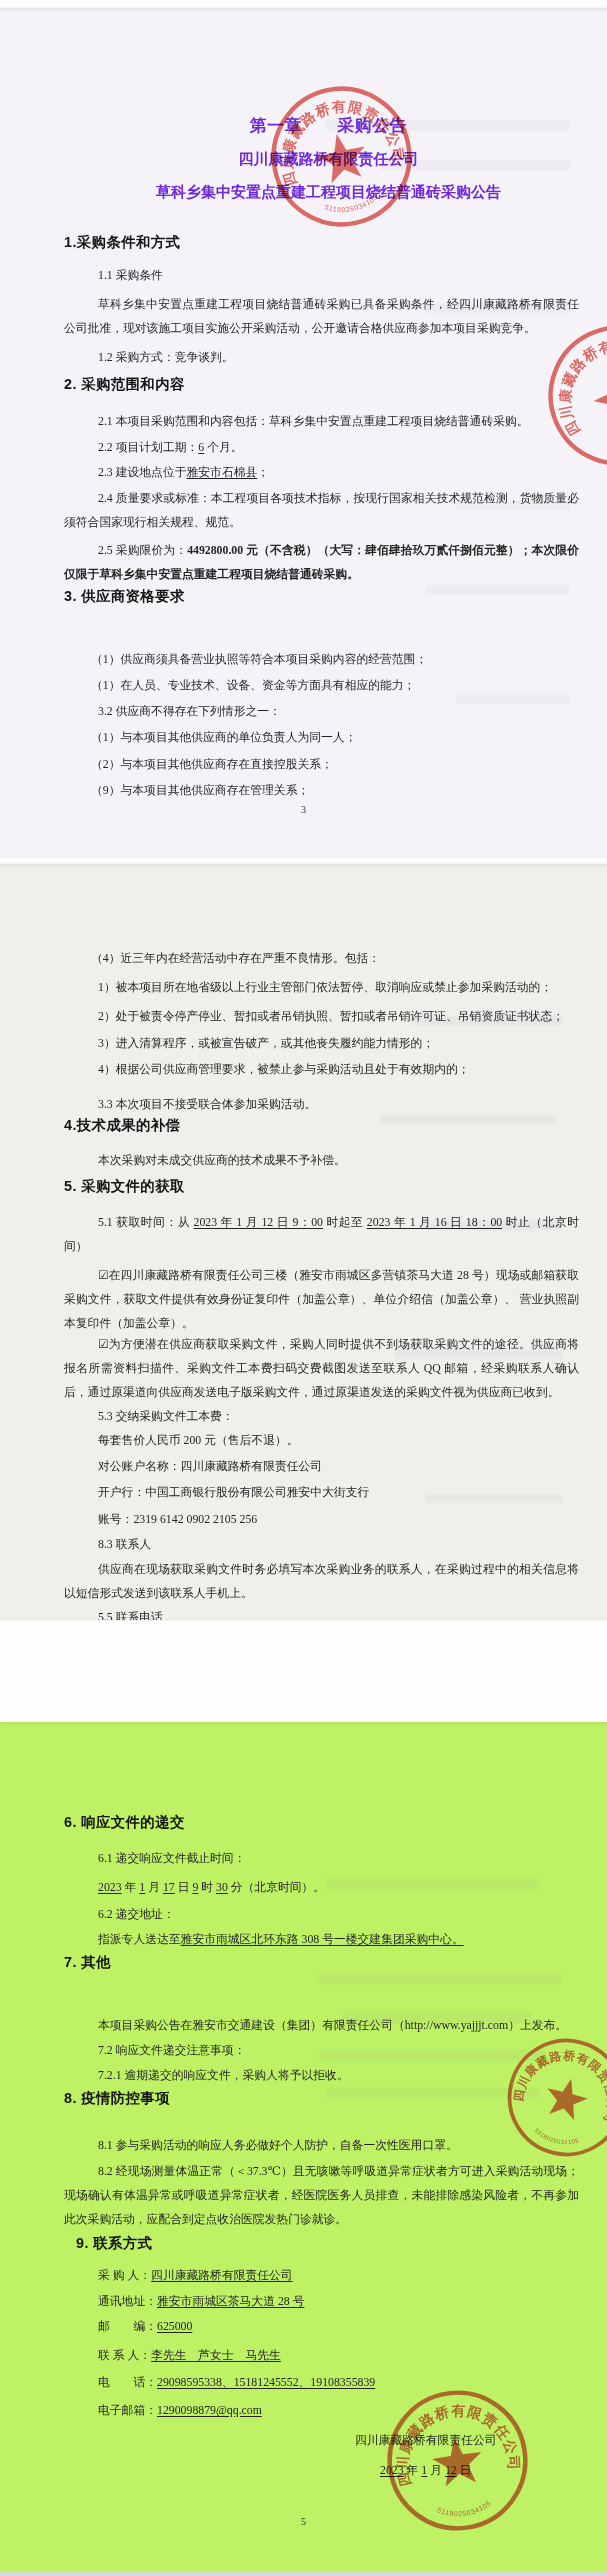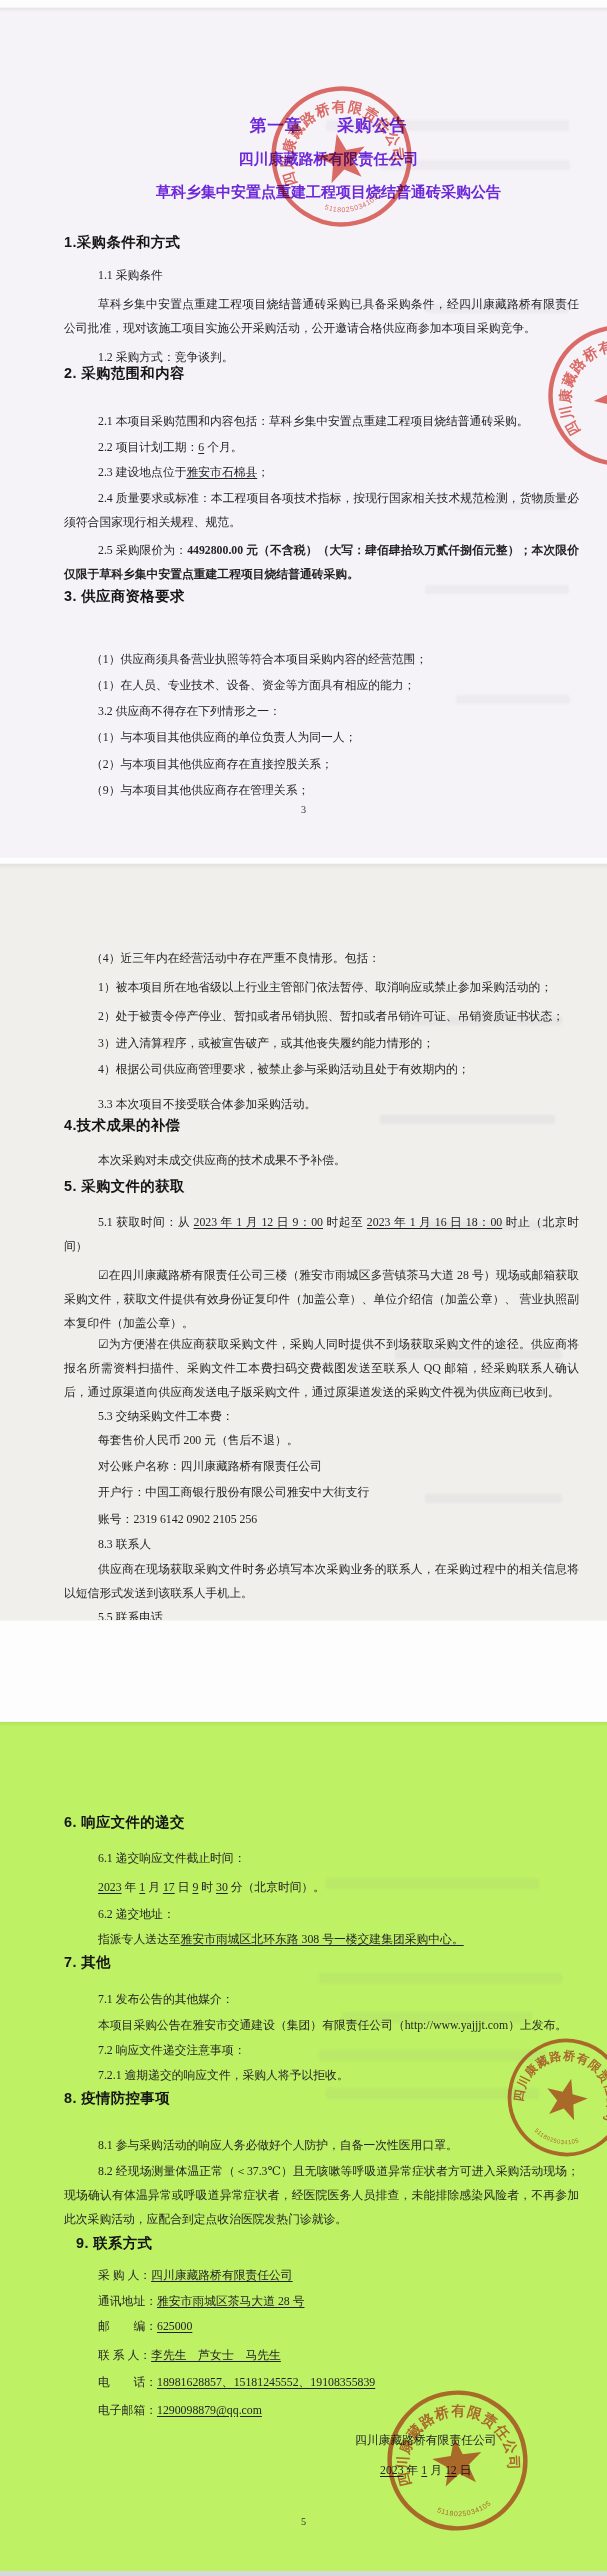--- a/index.html
+++ b/index.html
@@ -51,21 +51,21 @@
 
   <div class="title t1" style="top:106px">第一章　　采购公告</div>
   <div class="title t2" style="top:142px">四川康藏路桥有限责任公司</div>
   <div class="title t2" style="top:175px">草科乡集中安置点重建工程项目烧结普通砖采购公告</div>
 
   <div class="h" style="top:225px">1.采购条件和方式</div>
   <div class="p ind" style="top:255px">1.1 采购条件</div>
   <div class="p ind" style="top:284px">草科乡集中安置点重建工程项目烧结普通砖采购已具备采购条件，经四川康藏路桥有限责任公司批准，现对该施工项目实施公开采购活动，公开邀请合格供应商参加本项目采购竞争。</div>
   <div class="p ind" style="top:337px">1.2 采购方式：竞争谈判。</div>
 
-  <div class="h" style="top:356px">2. 采购范围和内容</div>
+  <div class="h" style="top:367px">2. 采购范围和内容</div>
   <div class="p ind" style="top:401px">2.1 本项目采购范围和内容包括：草科乡集中安置点重建工程项目烧结普通砖采购。</div>
   <div class="p ind" style="top:427px"><span>2.2 项目计划工期：</span><span class="u">6</span><span> 个月。</span></div>
   <div class="p ind" style="top:452px"><span>2.3 建设地点位于</span><span class="u">雅安市石棉县</span><span>；</span></div>
   <div class="p ind" style="top:478px">2.4 质量要求或标准：本工程项目各项技术指标，按现行国家相关技术规范检测，货物质量必须符合国家现行相关规程、规范。</div>
   <div class="p ind" style="top:530px"><span>2.5 采购限价为：</span><span class="b">4492800.00 元（不含税）（大写：</span><span class="b">肆佰肆拾玖万贰仟捌佰元整</span><span class="b">）；</span><span class="b">本次限价仅限于草科乡集中安置点重建工程项目烧结普通砖采购。</span></div>
 
   <div class="h" style="top:579px">3.  供应商资格要求</div>
   <div class="p ind2" style="top:639px">（1）供应商须具备营业执照等符合本项目采购内容的经营范围；</div>
   <div class="p ind2" style="top:665px">（1）在人员、专业技术、设备、资金等方面具有相应的能力；</div>
   <div class="p ind" style="top:691px">3.2 供应商不得存在下列情形之一：</div>
@@ -152,35 +152,34 @@
   <div class="ghost" style="left:319px;top:328px;width:228px;height:10.6px"></div>
   <div class="ghost" style="left:326px;top:366px;width:213px;height:10.6px"></div>
 
   <div class="h" style="top:91px">6. 响应文件的递交</div>
   <div class="p ind" style="top:124px">6.1 递交响应文件截止时间：</div>
   <div class="p ind" style="top:153px"><span class="u">2023</span><span> 年 </span><span class="u">1</span><span> 月 </span><span class="u">17</span><span> 日 </span><span class="u">9</span><span> 时 </span><span class="u">30</span><span> 分（北京时间）。</span></div>
   <div class="p ind" style="top:180px">6.2 递交地址：</div>
   <div class="p ind" style="top:205px"><span>指派专人送达至</span><span class="u">雅安市雨城区北环东路 308 号一楼交建集团采购中心。</span></div>
 
   <div class="h" style="top:231px">7. 其他</div>
-  <div class="p ind" style="top:265px">7.1 发布公告的其他媒介：</div>
   <div class="p ind" style="top:291px">本项目采购公告在雅安市交通建设（集团）有限责任公司（http://www.yajjjt.com）上发布。</div>
   <div class="p ind" style="top:316px">7.2 响应文件递交注意事项：</div>
   <div class="p ind" style="top:341px">7.2.1 逾期递交的响应文件，采购人将予以拒收。</div>
 
   <div class="h" style="top:367px">8. 疫情防控事项</div>
   <div class="p ind" style="top:411px">8.1 参与采购活动的响应人务必做好个人防护，自备一次性医用口罩。</div>
   <div class="p ind" style="top:437px">8.2 经现场测量体温正常（＜37.3℃）且无咳嗽等呼吸道异常症状者方可进入采购活动现场；现场确认有体温异常或呼吸道异常症状者，经医院医务人员排查，未能排除感染风险者，不再参加此次采购活动，应配合到定点收治医院发热门诊就诊。</div>
 
   <div class="h" style="top:512px;left:76px">9. 联系方式</div>
   <div class="p ind" style="top:541px"><span>采 购 人：</span><span class="u">四川康藏路桥有限责任公司</span></div>
   <div class="p ind" style="top:567px"><span>通讯地址：</span><span class="u">雅安市雨城区茶马大道 28 号</span></div>
   <div class="p ind" style="top:592px"><span>邮　　编：</span><span class="u">625000</span></div>
   <div class="p ind" style="top:621px"><span>联 系 人：</span><span class="u">李先生　芦女士　马先生</span></div>
-  <div class="p ind" style="top:648px"><span>电　　话：</span><span class="u">18981628857、15181245552、19108355839</span></div>
+  <div class="p ind" style="top:648px"><span>电　　话：</span><span class="u">29098595338、15181245552、19108355839</span></div>
   <div class="p ind" style="top:676px"><span>电子邮箱：</span><span class="u">1290098879@qq.com</span></div>
 
   <div class="p right" style="top:706px;left:355px;width:228px">四川康藏路桥有限责任公司</div>
   <div class="p right" style="top:736px;left:380px;width:197px"><span class="u">2023</span><span> 年 </span><span class="u">1</span><span> 月 </span><span class="u">12</span><span> 日</span></div>
 
   <div class="pg" style="top:794px">5</div>
 
   <div class="stamp" style="left:504px;top:313px;width:125px;height:125px;transform:rotate(14deg)">
       <svg xmlns="http://www.w3.org/2000/svg" viewBox="0 0 200 200" width="100%" height="100%">
     <defs>

